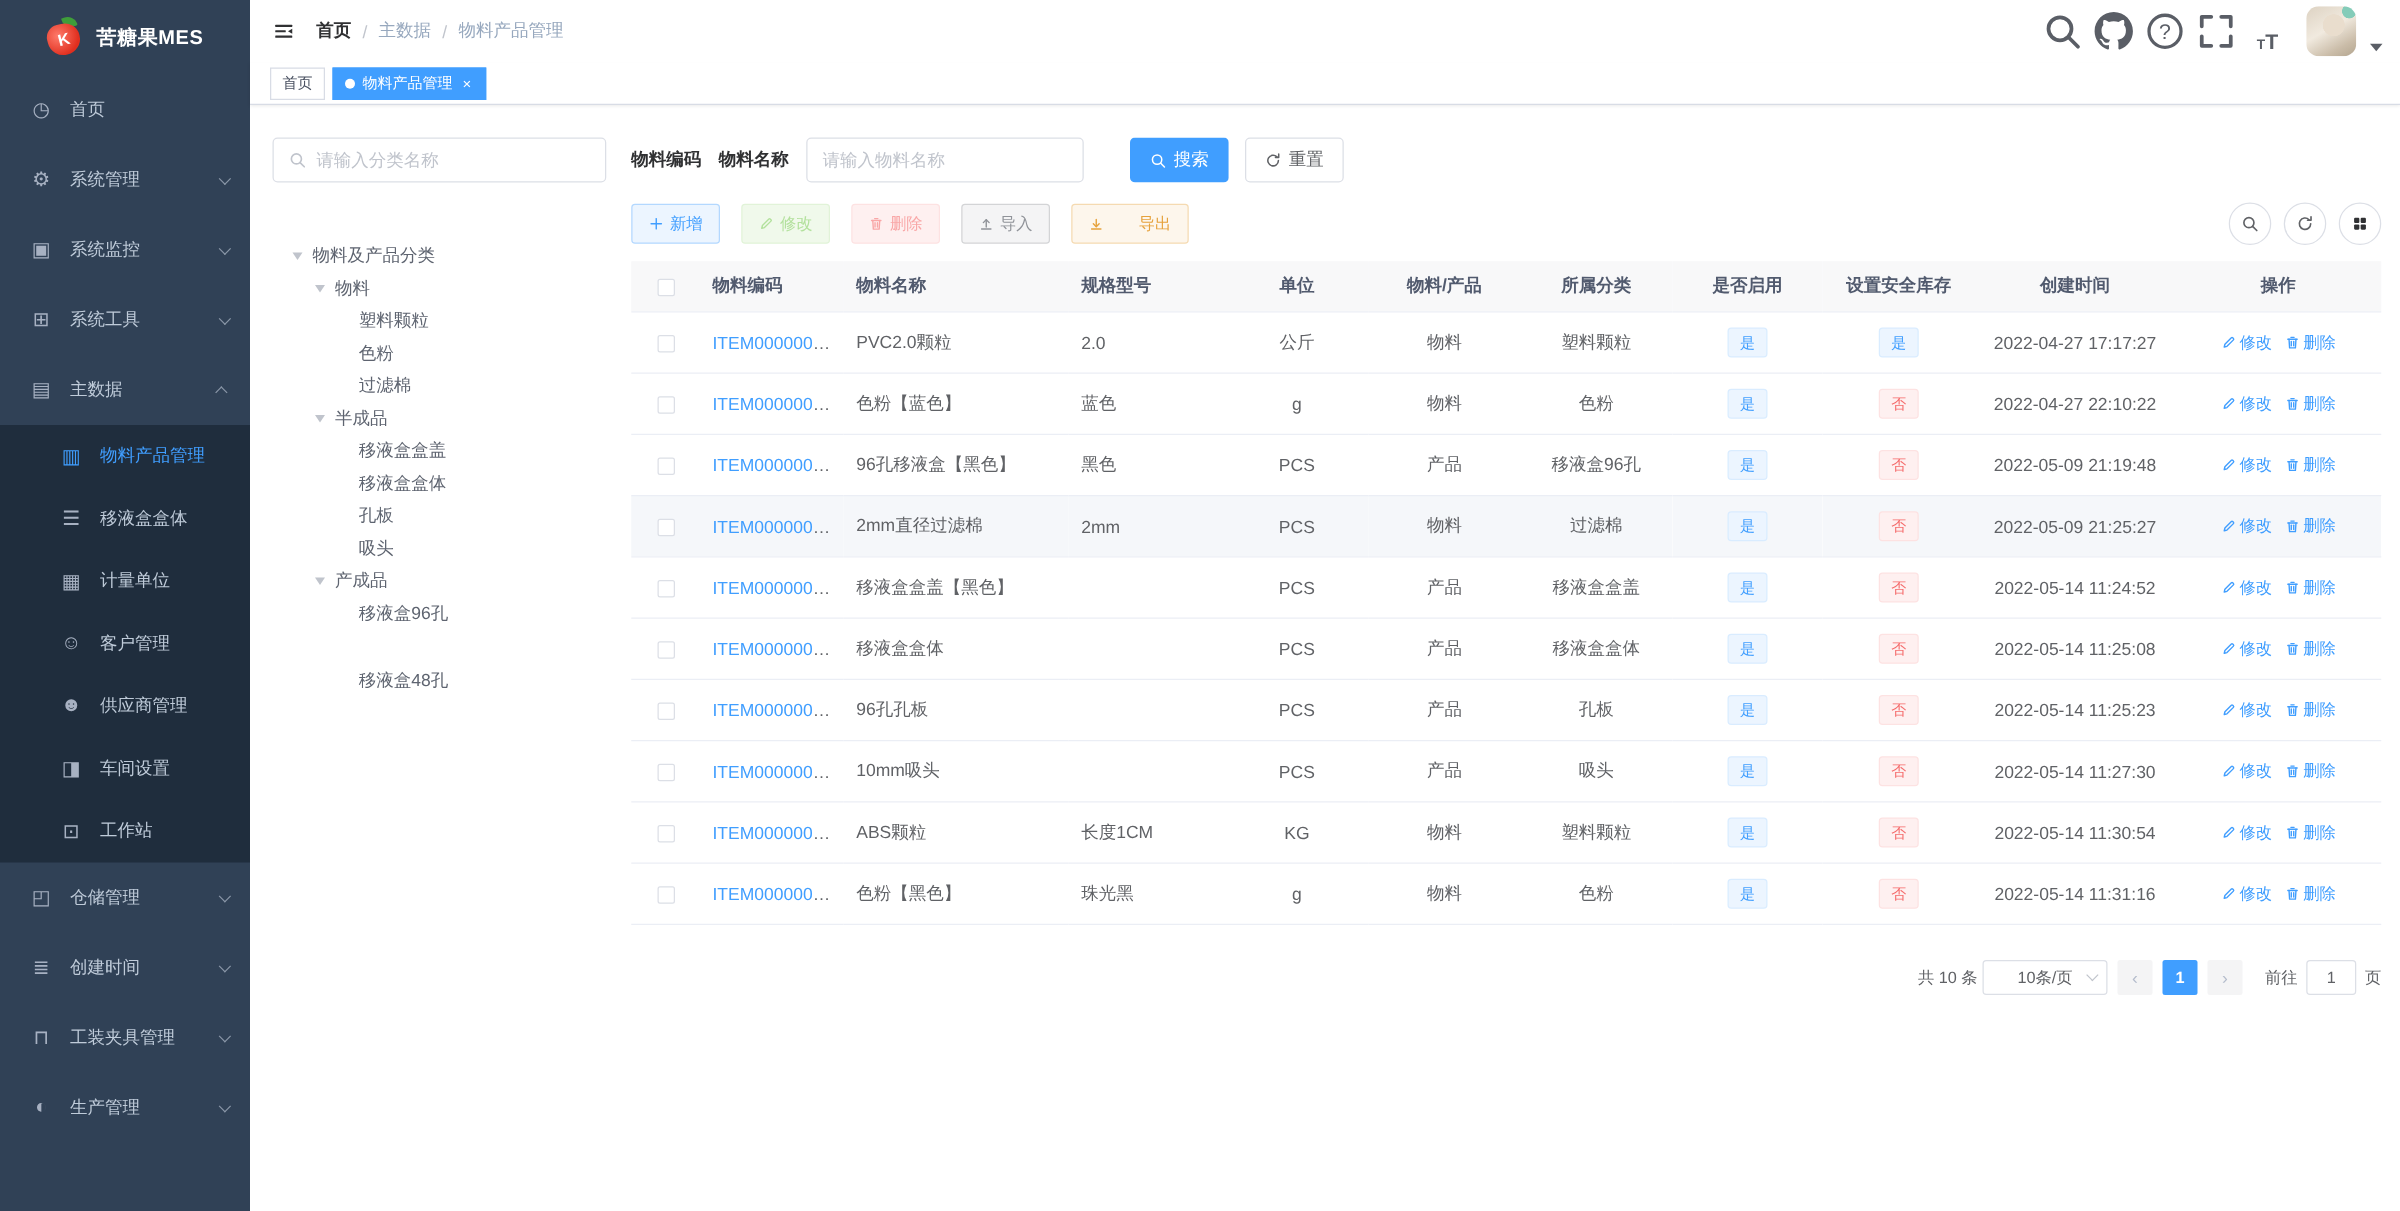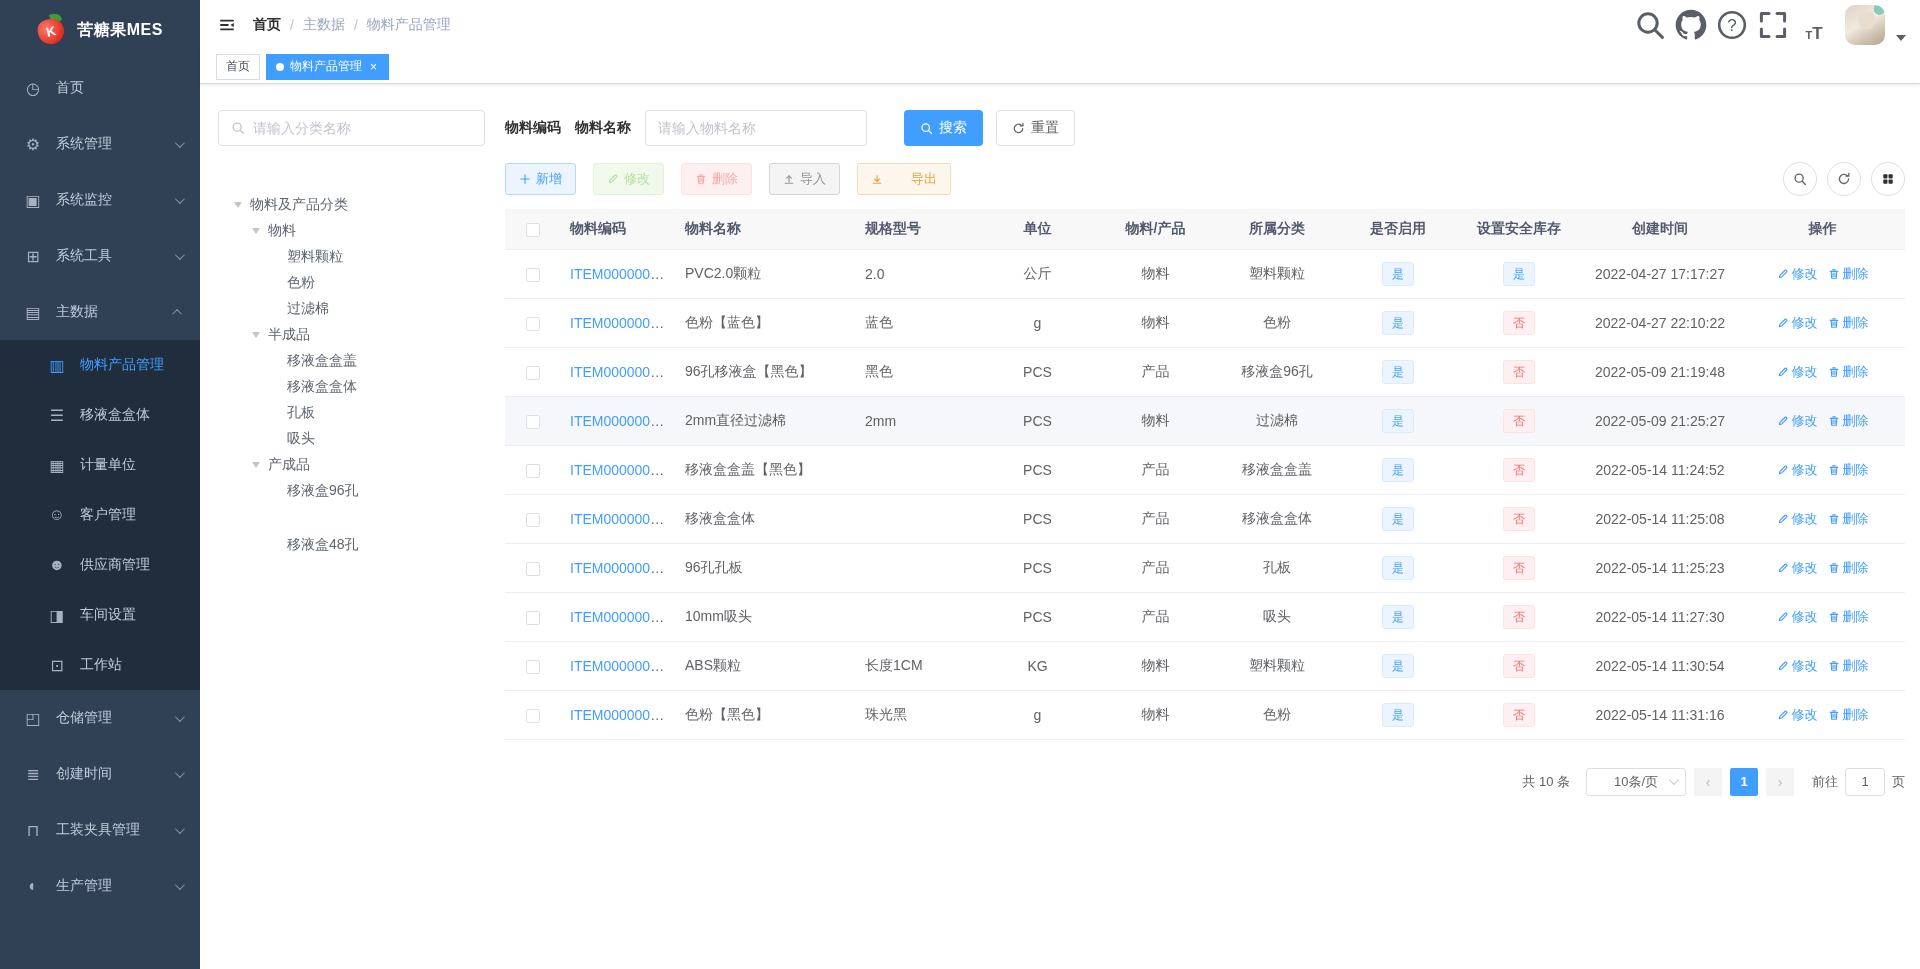--- a/index.html
+++ b/index.html
@@ -118,21 +118,21 @@
   .tag { display:inline-block; padding:0 9px; height:24px; line-height:22px; border-radius:3px;
     font-size:12px; border:1px solid; }
   .tag-yes { background:#ecf5ff; border-color:#d9ecff; color:#409eff; }
   .tag-no  { background:#fef0f0; border-color:#fde2e2; color:#f56c6c; }
   .op { color:#409eff; cursor:pointer; display:inline-flex; align-items:center; gap:3px; font-size:13px; }
   .op + .op { margin-left:10px; }
   .op .icon { font-size:12px; }
 
   .pagination { display:flex; align-items:center; justify-content:flex-end; margin-top:28px;
     font-size:13px; color:#606266; }
-  .pg-total { margin-right:16px; }
+  .pg-total { margin-right:4px; }
   .pg-size { width:100px; height:28px; border:1px solid #dcdfe6; border-radius:3px; position:relative;
     display:flex; align-items:center; justify-content:center; cursor:pointer; color:#606266; }
   .pg-size .chev { position:absolute; right:9px; top:9px; border-color:#c0c4cc; }
   .pg-btn { width:28px; height:28px; border-radius:2px; background:#f4f4f5; color:#b4bccc;
     display:flex; align-items:center; justify-content:center; font-size:14px; cursor:pointer; margin-left:8px; }
   .pg-btn:first-of-type { margin-left:16px; }
   .pg-page { width:28px; height:28px; border-radius:2px; background:#409eff; color:#fff; font-weight:bold;
     display:flex; align-items:center; justify-content:center; cursor:pointer; margin-left:8px; }
   .pg-goto { margin-left:18px; }
   .pg-input { width:40px; height:28px; border:1px solid #dcdfe6; border-radius:3px; text-align:center;

